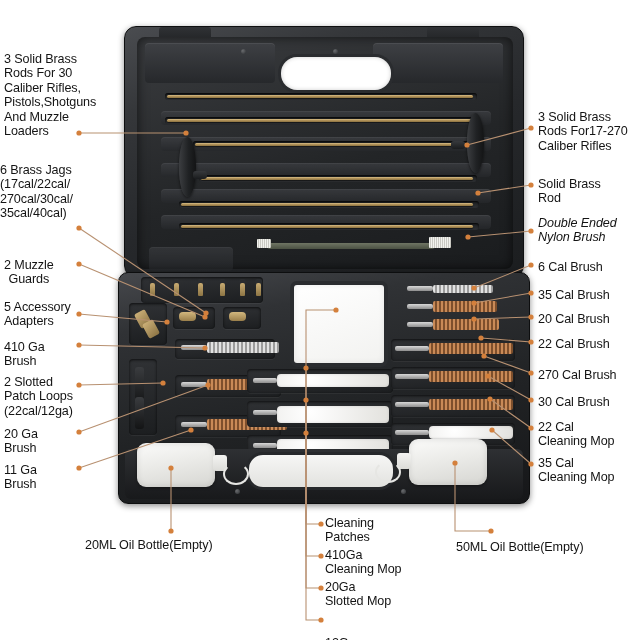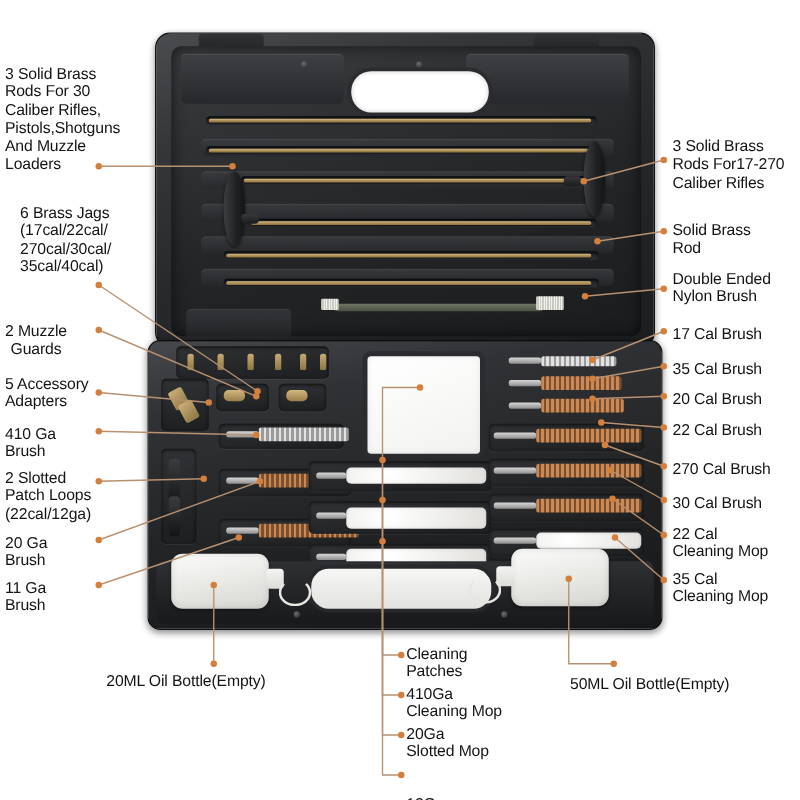--- a/index.html
+++ b/index.html
@@ -442,21 +442,21 @@
       <circle cx="455" cy="463" r="2.6" fill="#d4803c"></circle>
     </svg>
 
   <div id="labelLayer">
       <div class="label" style="left: 4px; top: 52px;">3 Solid Brass
 Rods For 30
 Caliber Rifles,
 Pistols,Shotguns
 And Muzzle
 Loaders</div>
-      <div class="label" style="left: 16px; top: 163px;">6 Brass Jags
+      <div class="label" style="left: 0; top: 163px;">6 Brass Jags
 (17cal/22cal/
 270cal/30cal/
 35cal/40cal)</div>
       <div class="label" style="left: 4px; top: 258px; text-align: center;">2 Muzzle
 Guards</div>
       <div class="label" style="left: 4px; top: 300px;">5 Accessory
 Adapters</div>
       <div class="label" style="left: 4px; top: 340px;">410 Ga
 Brush</div>
       <div class="label" style="left: 4px; top: 375px;">2 Slotted
@@ -464,23 +464,23 @@
 (22cal/12ga)</div>
       <div class="label" style="left: 4px; top: 427px;">20 Ga
 Brush</div>
       <div class="label" style="left: 4px; top: 463px;">11 Ga
 Brush</div>
       <div class="label r" style="left: 538px; top: 110px;">3 Solid Brass
 Rods For17-270
 Caliber Rifles</div>
       <div class="label r" style="left: 538px; top: 177px;">Solid Brass
 Rod</div>
-      <div class="label r" style="left: 538px; top: 216px;">Double Ended
+      <div class="label r" style="left: 538px; top: 216px; font-style: italic;">Double Ended
 Nylon Brush</div>
-      <div class="label r" style="left: 538px; top: 260px;">17 Cal Brush</div>
+      <div class="label r" style="left: 538px; top: 260px;">6 Cal Brush</div>
       <div class="label r" style="left: 538px; top: 288px;">35 Cal Brush</div>
       <div class="label r" style="left: 538px; top: 312px;">20 Cal Brush</div>
       <div class="label r" style="left: 538px; top: 337px;">22 Cal Brush</div>
       <div class="label r" style="left: 538px; top: 368px;">270 Cal Brush</div>
       <div class="label r" style="left: 538px; top: 395px;">30 Cal Brush</div>
       <div class="label r" style="left: 538px; top: 420px;">22 Cal
 Cleaning Mop</div>
       <div class="label r" style="left: 538px; top: 456px;">35 Cal
 Cleaning Mop</div>
       <div class="label" style="left: 85px; top: 538px;">20ML Oil Bottle(Empty)</div>

